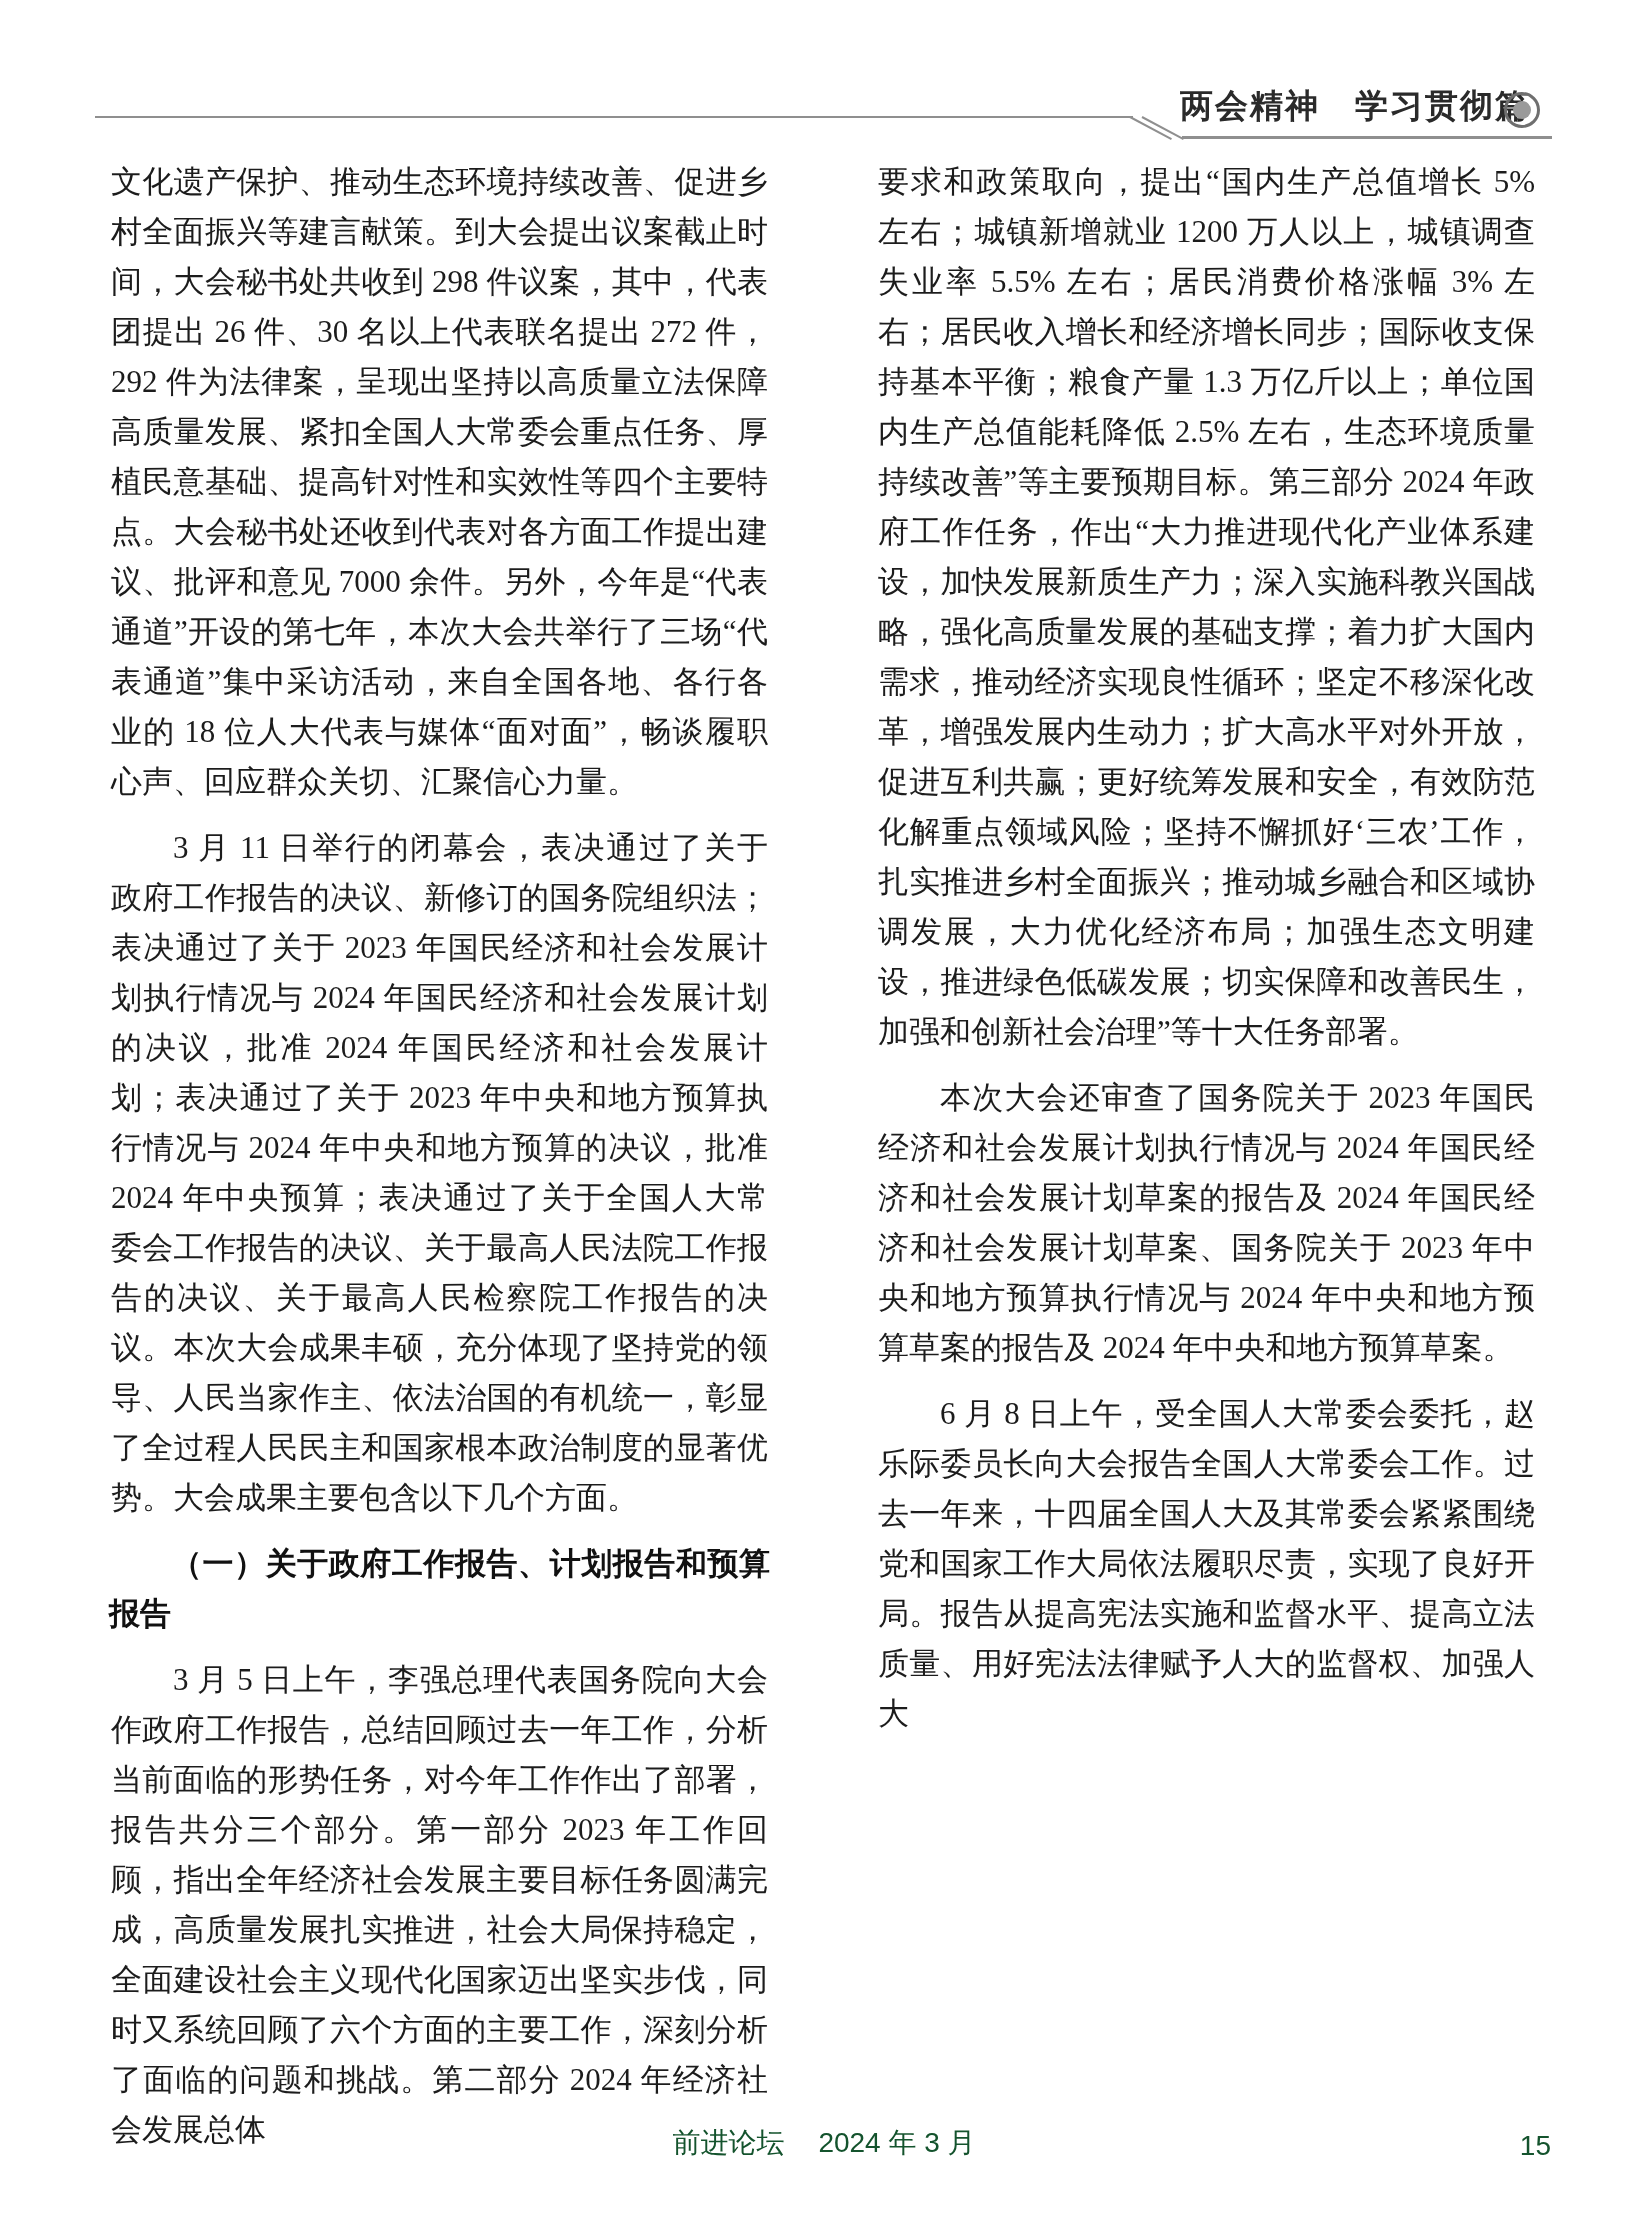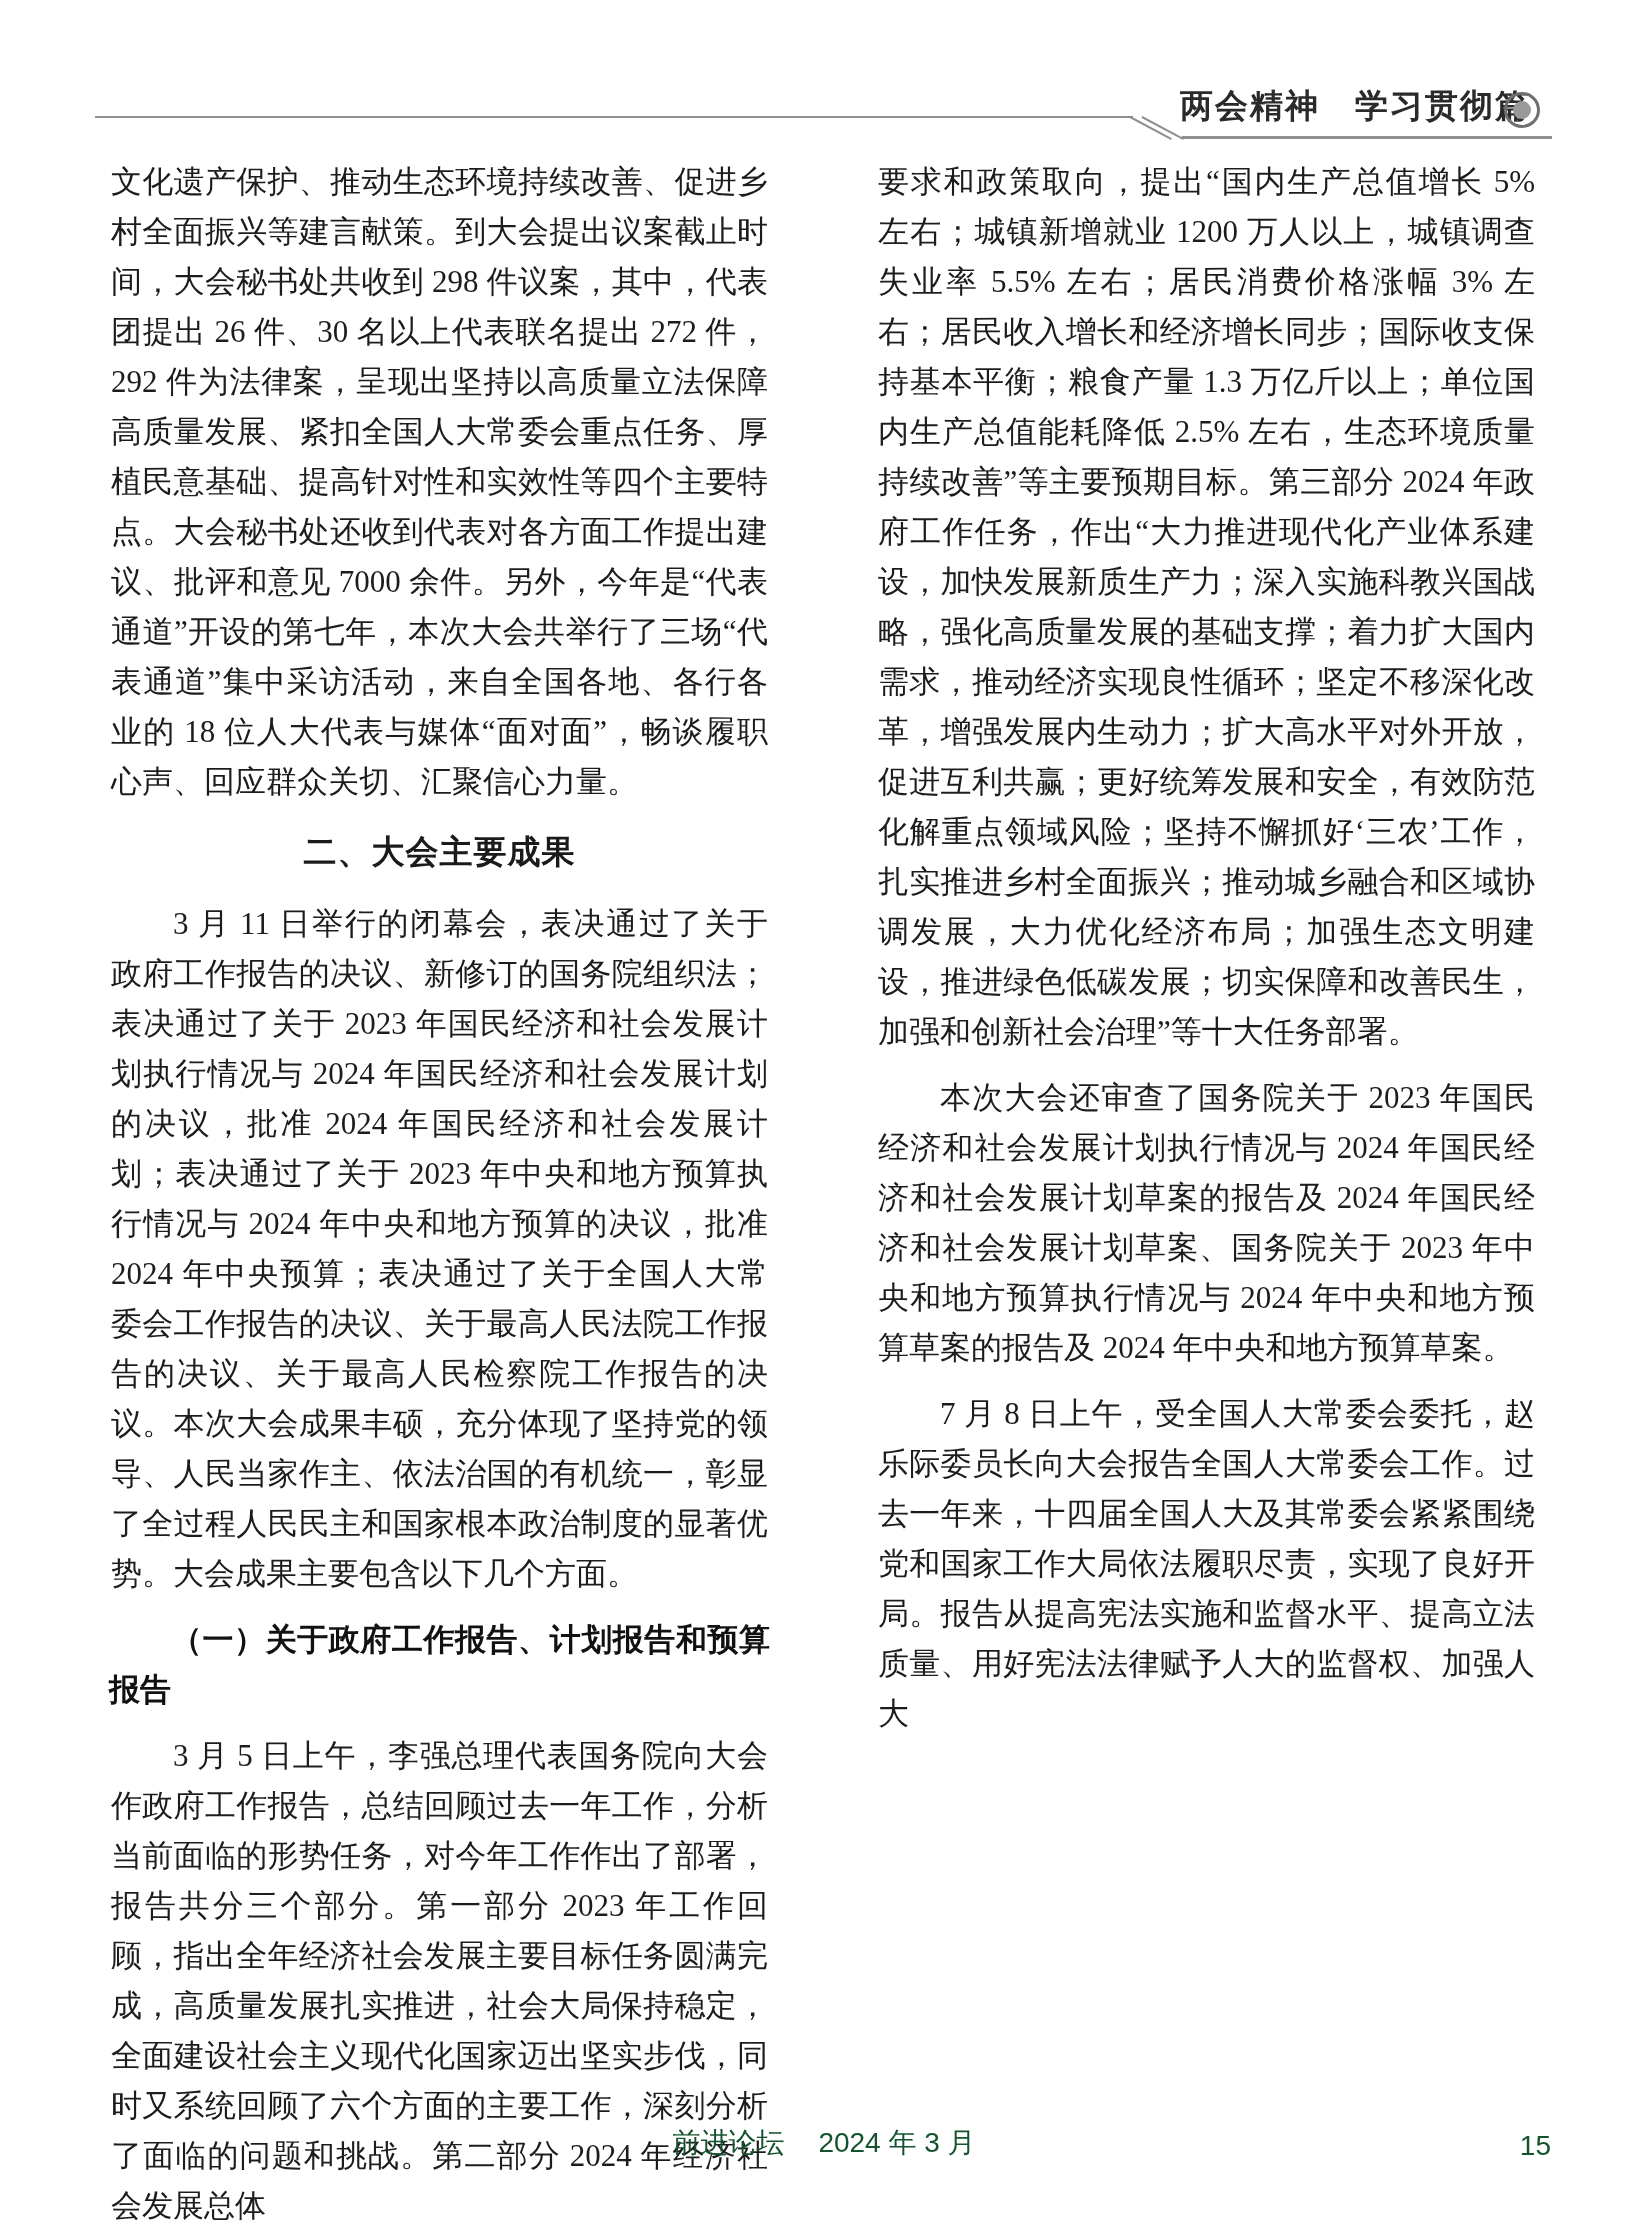--- a/index.html
+++ b/index.html
@@ -79,30 +79,29 @@
     <div class="rule-slash slash-b"></div>
     <div class="rule-right"></div>
     <div class="header-title">两会精神　学习贯彻篇</div>
     <div class="header-dot">
         <span></span>
       </div>
   </div>
 
   <section class="col col-left">
     <p>文化遗产保护、推动生态环境持续改善、促进乡村全面振兴等建言献策。到大会提出议案截止时间，大会秘书处共收到 298 件议案，其中，代表团提出 26 件、30 名以上代表联名提出 272 件，292 件为法律案，呈现出坚持以高质量立法保障高质量发展、紧扣全国人大常委会重点任务、厚植民意基础、提高针对性和实效性等四个主要特点。大会秘书处还收到代表对各方面工作提出建议、批评和意见 7000 余件。另外，今年是“代表通道”开设的第七年，本次大会共举行了三场“代表通道”集中采访活动，来自全国各地、各行各业的 18 位人大代表与媒体“面对面”，畅谈履职心声、回应群众关切、汇聚信心力量。</p>
-    <h2 class="center-heading">二、大会主要成果</h2>
     <p class="indent">3 月 11 日举行的闭幕会，表决通过了关于政府工作报告的决议、新修订的国务院组织法；表决通过了关于 2023 年国民经济和社会发展计划执行情况与 2024 年国民经济和社会发展计划的决议，批准 2024 年国民经济和社会发展计划；表决通过了关于 2023 年中央和地方预算执行情况与 2024 年中央和地方预算的决议，批准 2024 年中央预算；表决通过了关于全国人大常委会工作报告的决议、关于最高人民法院工作报告的决议、关于最高人民检察院工作报告的决议。本次大会成果丰硕，充分体现了坚持党的领导、人民当家作主、依法治国的有机统一，彰显了全过程人民民主和国家根本政治制度的显著优势。大会成果主要包含以下几个方面。</p>
     <h3 class="sub-heading">（一）关于政府工作报告、计划报告和预算报告</h3>
     <p class="indent">3 月 5 日上午，李强总理代表国务院向大会作政府工作报告，总结回顾过去一年工作，分析当前面临的形势任务，对今年工作作出了部署，报告共分三个部分。第一部分 2023 年工作回顾，指出全年经济社会发展主要目标任务圆满完成，高质量发展扎实推进，社会大局保持稳定，全面建设社会主义现代化国家迈出坚实步伐，同时又系统回顾了六个方面的主要工作，深刻分析了面临的问题和挑战。第二部分 2024 年经济社会发展总体</p>
   </section>
 
   <section class="col col-right">
     <p>要求和政策取向，提出“国内生产总值增长 5% 左右；城镇新增就业 1200 万人以上，城镇调查失业率 5.5% 左右；居民消费价格涨幅 3% 左右；居民收入增长和经济增长同步；国际收支保持基本平衡；粮食产量 1.3 万亿斤以上；单位国内生产总值能耗降低 2.5% 左右，生态环境质量持续改善”等主要预期目标。第三部分 2024 年政府工作任务，作出“大力推进现代化产业体系建设，加快发展新质生产力；深入实施科教兴国战略，强化高质量发展的基础支撑；着力扩大国内需求，推动经济实现良性循环；坚定不移深化改革，增强发展内生动力；扩大高水平对外开放，促进互利共赢；更好统筹发展和安全，有效防范化解重点领域风险；坚持不懈抓好‘三农’工作，扎实推进乡村全面振兴；推动城乡融合和区域协调发展，大力优化经济布局；加强生态文明建设，推进绿色低碳发展；切实保障和改善民生，加强和创新社会治理”等十大任务部署。</p>
     <p class="indent">本次大会还审查了国务院关于 2023 年国民经济和社会发展计划执行情况与 2024 年国民经济和社会发展计划草案的报告及 2024 年国民经济和社会发展计划草案、国务院关于 2023 年中央和地方预算执行情况与 2024 年中央和地方预算草案的报告及 2024 年中央和地方预算草案。</p>
-    <p class="indent">7 月 8 日上午，受全国人大常委会委托，赵乐际委员长向大会报告全国人大常委会工作。过去一年来，十四届全国人大及其常委会紧紧围绕党和国家工作大局依法履职尽责，实现了良好开局。报告从提高宪法实施和监督水平、提高立法质量、用好宪法法律赋予人大的监督权、加强人大</p>
+    <p class="indent">6 月 8 日上午，受全国人大常委会委托，赵乐际委员长向大会报告全国人大常委会工作。过去一年来，十四届全国人大及其常委会紧紧围绕党和国家工作大局依法履职尽责，实现了良好开局。报告从提高宪法实施和监督水平、提高立法质量、用好宪法法律赋予人大的监督权、加强人大</p>
   </section>
 
   <div class="footer">
     <span class="footer-center">
       <span class="footer-journal">前进论坛</span><span>2024 年 3 月</span>
     </span>
     <span class="footer-pagenum">15</span>
   </div>
 
 </div>

